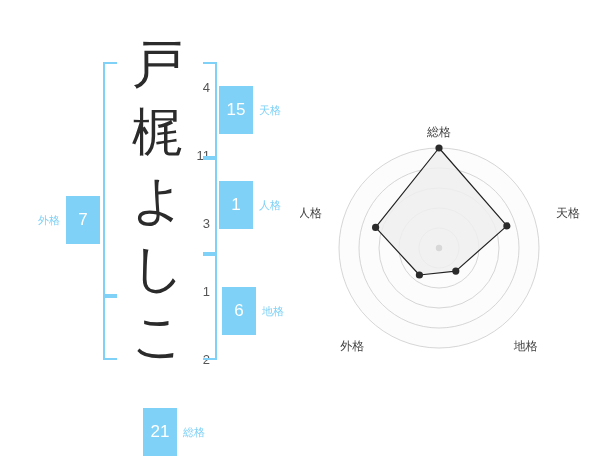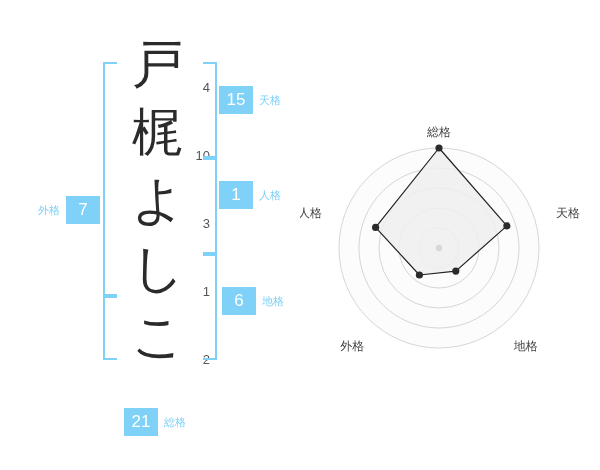--- a/index.html
+++ b/index.html
@@ -74,21 +74,21 @@
     align-items: center;
     gap: 6px;
   }
   .badge {
     background: #7fd1f7;
     color: #ffffff;
     font-size: 17px;
     line-height: 26px;
     height: 26px;
     min-width: 26px;
-    padding: 1px 4px;
+    padding: 11px 4px;
     text-align: center;
     font-family: "Liberation Sans", sans-serif;
   }
   .badge-label {
     color: #7fd1f7;
     font-size: 11px;
     font-family: "DejaVu Sans", "Liberation Sans", sans-serif;
     white-space: nowrap;
   }
 
@@ -112,21 +112,21 @@
 
 <div id="name-panel">
 
   <div class="kanji-col">
     <div class="kanji-cell">
       <span>戸</span>
       <span class="stroke-num">4</span>
     </div>
     <div class="kanji-cell">
       <span>梶</span>
-      <span class="stroke-num">10</span>
+      <span class="stroke-num">11</span>
     </div>
     <div class="kanji-cell">
       <span>よ</span>
       <span class="stroke-num">3</span>
     </div>
     <div class="kanji-cell">
       <span>し</span>
       <span class="stroke-num">1</span>
     </div>
     <div class="kanji-cell">
@@ -157,21 +157,21 @@
   <div class="badge-group" style="left:222px; top:287px;">
     <span class="badge">6</span>
     <span class="badge-label">地格</span>
   </div>
 
   <div class="badge-group" style="left:38px; top:196px;">
     <span class="badge-label">外格</span>
     <span class="badge">7</span>
   </div>
 
-  <div class="badge-group" style="left:124px; top:408px;">
+  <div class="badge-group" style="left:143px; top:408px;">
     <span class="badge">21</span>
     <span class="badge-label">総格</span>
   </div>
 
 </div>
 
 <div id="radar-panel">
   <svg id="radar-svg" width="300" height="470" viewBox="0 0 300 470">
     <g id="radar-grid">
         <circle cx="139" cy="248" r="100" fill="#fcfcfc" stroke="#cccccc" stroke-width="0.8"></circle>

